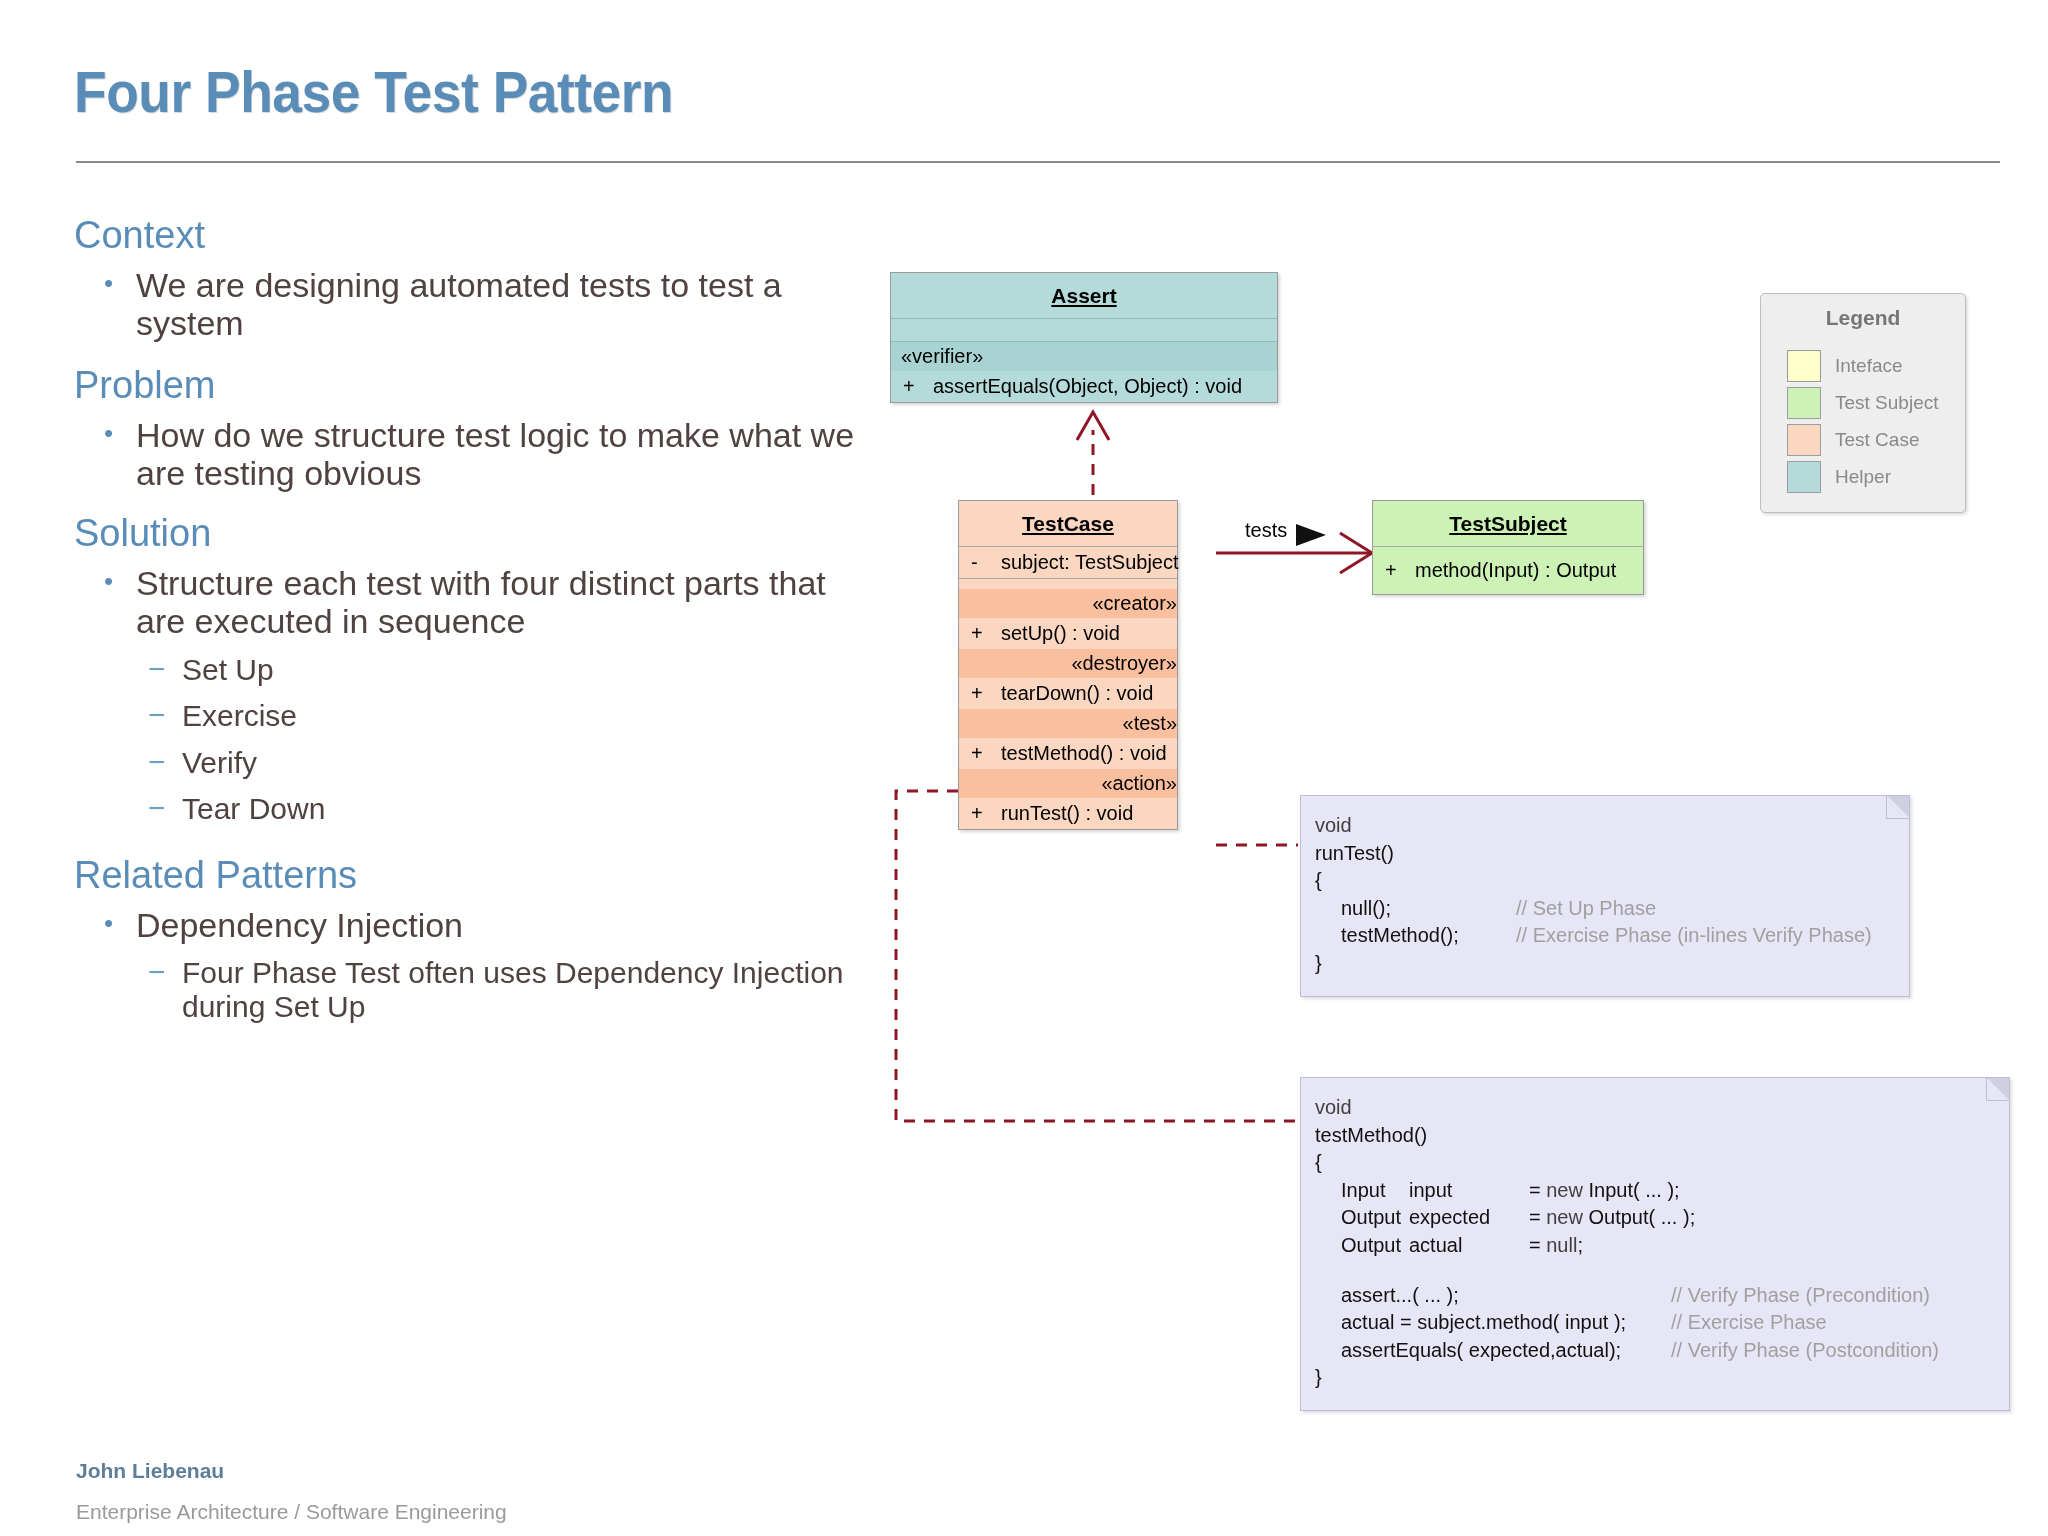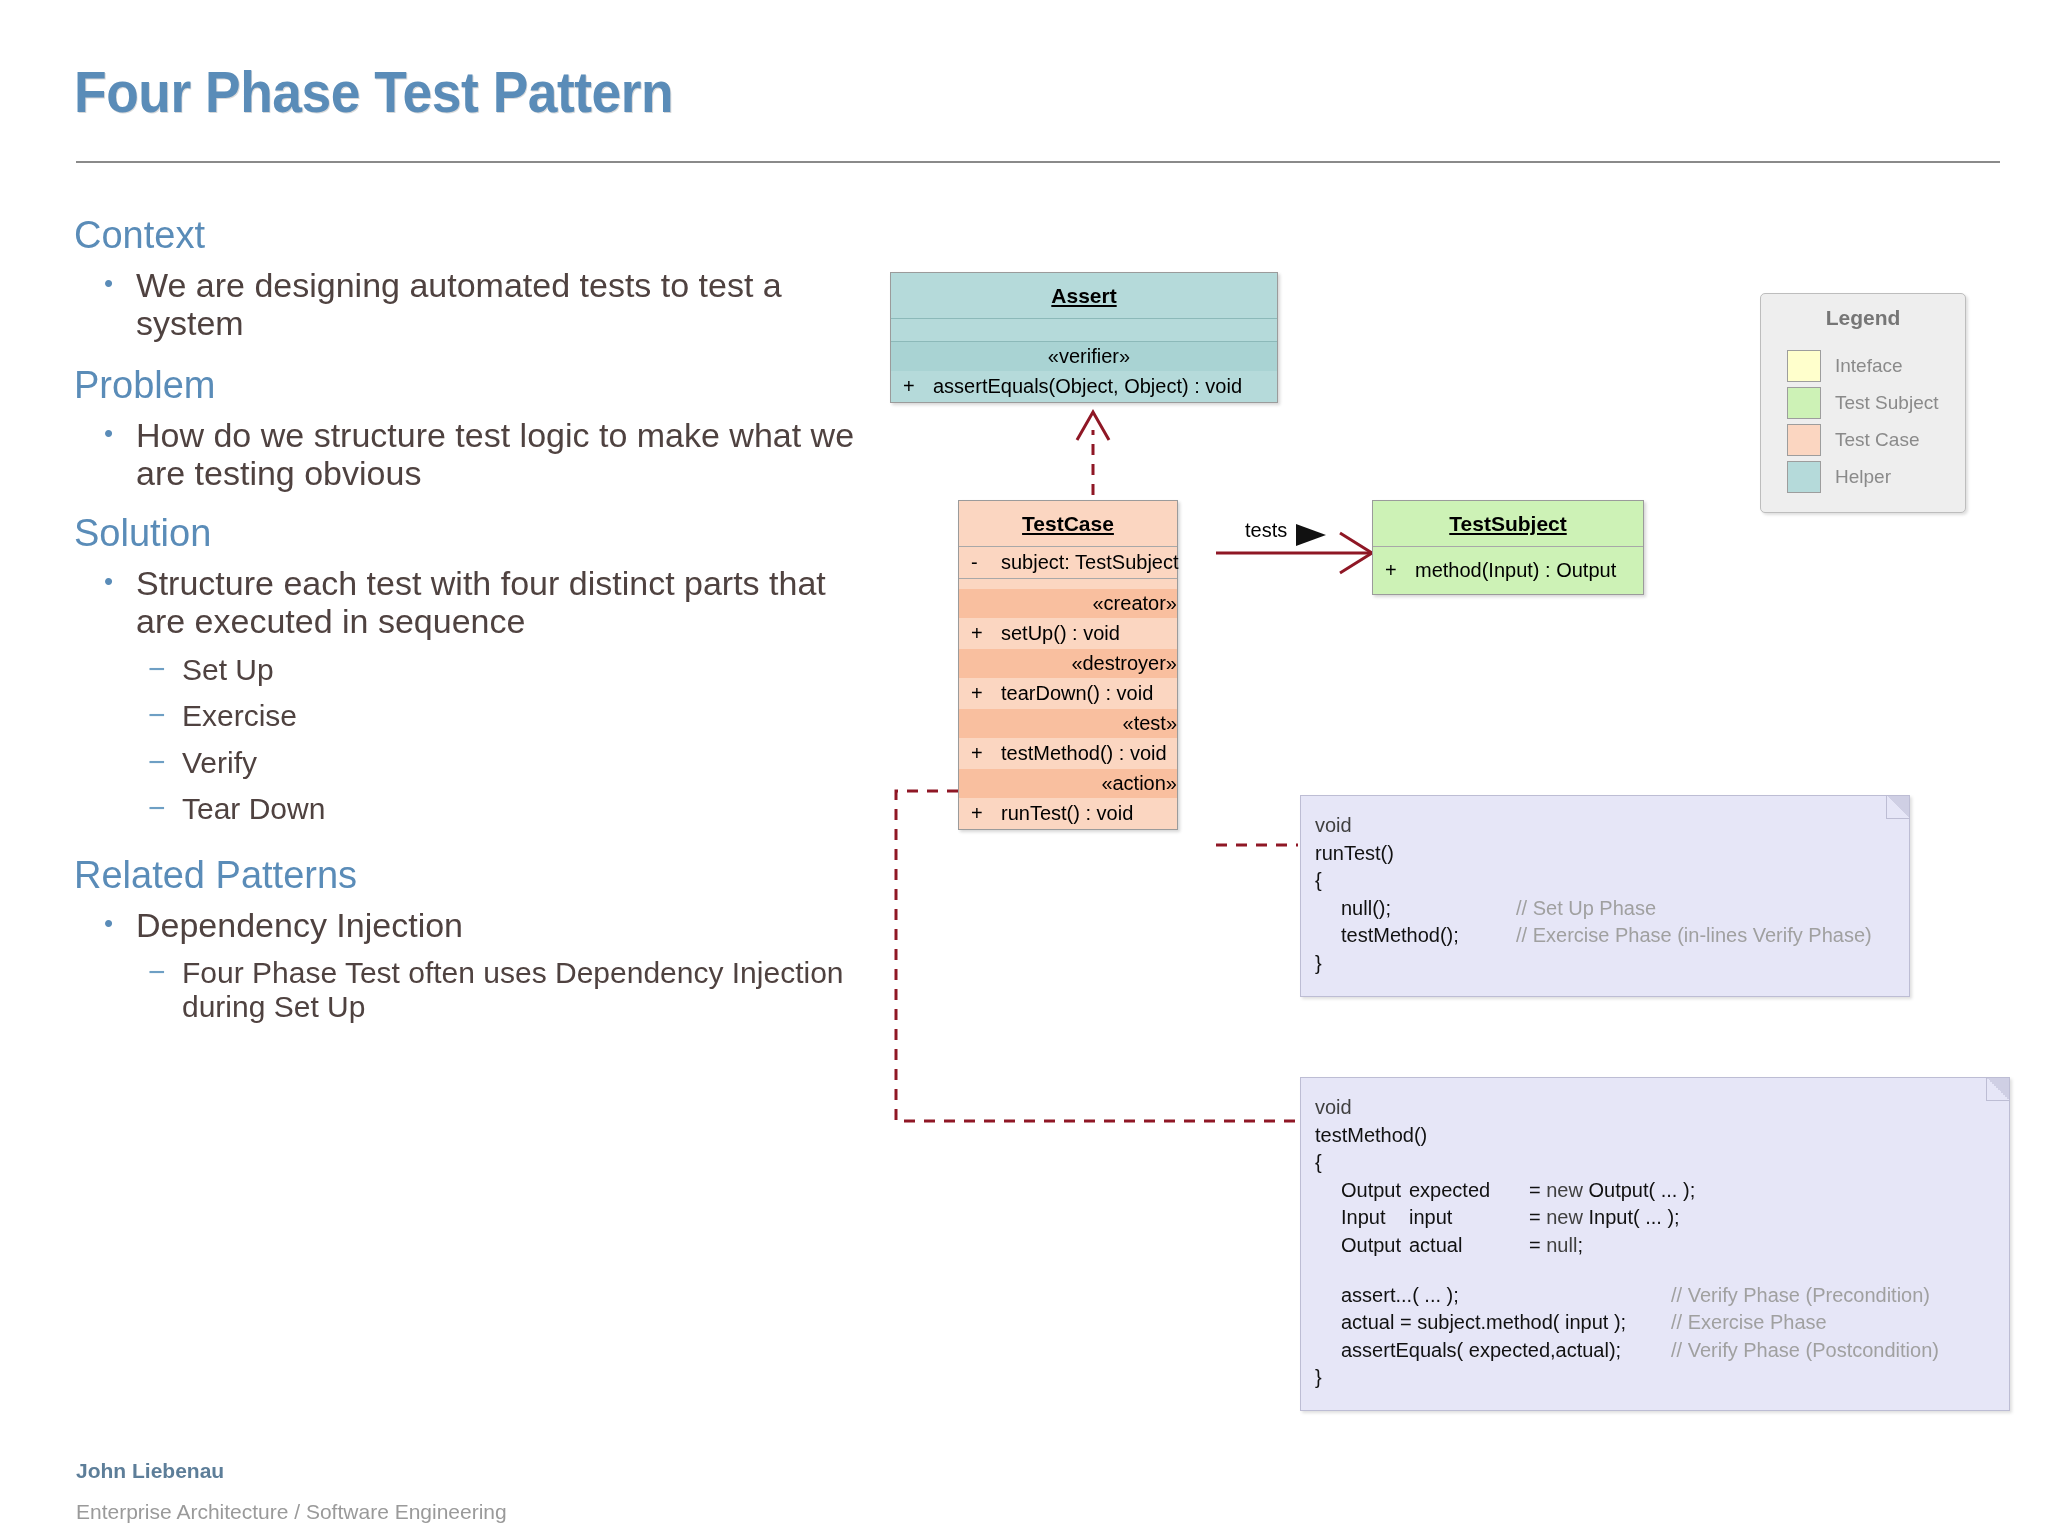--- a/index.html
+++ b/index.html
@@ -147,21 +147,21 @@
   .uml-stereo {
     font-size: 20px;
     padding: 3px 0 3px 10px;
     white-space: nowrap;
   }
   .uml-empty { height: 22px; }
 
   
   #class-assert { left: 890px; top: 272px; width: 388px; background: #b5dada; }
   #class-assert .uml-sep { background: #8cb9b9; }
-  #class-assert .uml-stereo { background: #a9d3d3; text-align: center; }
+  #class-assert .uml-stereo { background: #a9d3d3; }
 
   
   #class-testcase { left: 958px; top: 500px; width: 220px; background: #fbd6c1; }
   #class-testcase .uml-sep { background: #a8a8a8; }
   #class-testcase .uml-stereo { background: #f9bf9f; text-align: right; }
 
   
   #class-testsubject { left: 1372px; top: 500px; width: 272px; background: #cdf2b6; }
   #class-testsubject .uml-sep { background: #a8a8a8; }
 
@@ -389,23 +389,23 @@
   <div class="code-line"><span class="ind"></span><span style="display:inline-block;width:175px">testMethod();</span><span class="cmt">// Exercise Phase (in-lines Verify Phase)</span></div>
   <div class="code-line">}</div>
 </div>
 
 <div class="uml-note" id="note-testmethod">
   <div class="note-fold"></div>
   <div class="code-line"><span class="kw">void</span></div>
   <div class="code-line">testMethod()</div>
   <div class="code-line">{</div>
 
+  <div class="code-line"><span class="ind"></span><span style="display:inline-block;width:68px">Input</span><span style="display:inline-block;width:120px">input</span><span>= </span><span class="kw">new </span><span>Input( ... );</span></div>
+
   <div class="code-line"><span class="ind"></span><span style="display:inline-block;width:68px">Output</span><span style="display:inline-block;width:120px">expected</span><span>= </span><span class="kw">new </span><span>Output( ... );</span></div>
-
-  <div class="code-line"><span class="ind"></span><span style="display:inline-block;width:68px">Input</span><span style="display:inline-block;width:120px">input</span><span>= </span><span class="kw">new </span><span>Input( ... );</span></div>
 
   <div class="code-line"><span class="ind"></span><span style="display:inline-block;width:68px">Output</span><span style="display:inline-block;width:120px">actual</span><span>= </span><span class="kw">null</span><span>;</span></div>
 
   <div class="code-gap"></div>
 
   <div class="code-line"><span class="ind"></span><span style="display:inline-block;width:330px">assert...( ... );</span><span class="cmt">// Verify Phase (Precondition)</span></div>
   <div class="code-line"><span class="ind"></span><span style="display:inline-block;width:330px">actual = subject.method( input );</span><span class="cmt">// Exercise Phase</span></div>
   <div class="code-line"><span class="ind"></span><span style="display:inline-block;width:330px">assertEquals( expected,actual);</span><span class="cmt">// Verify Phase (Postcondition)</span></div>
 
   <div class="code-line">}</div>

